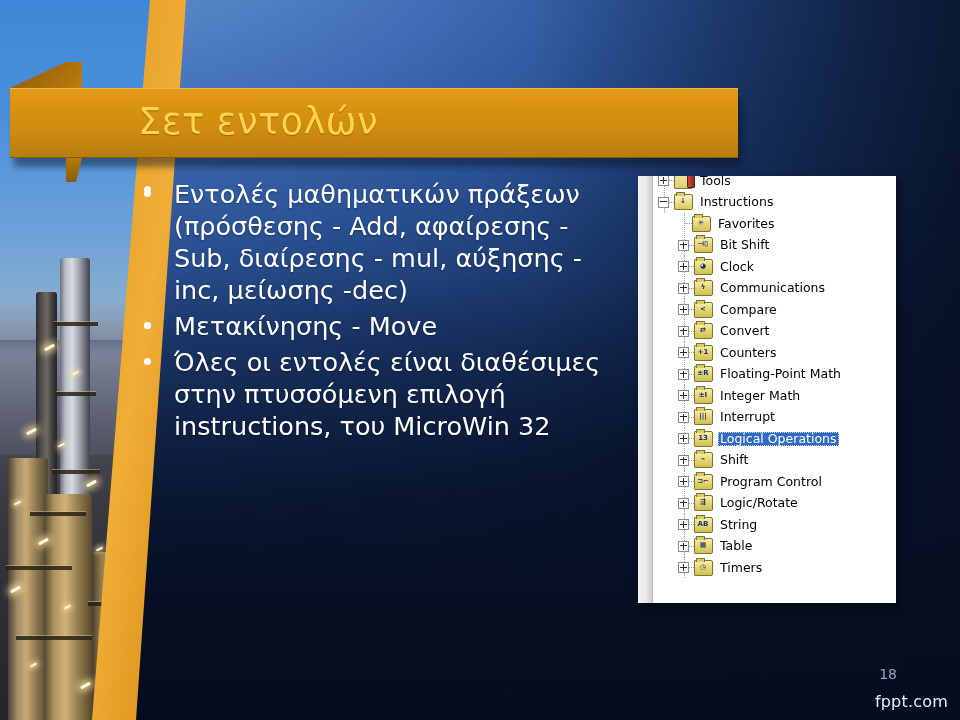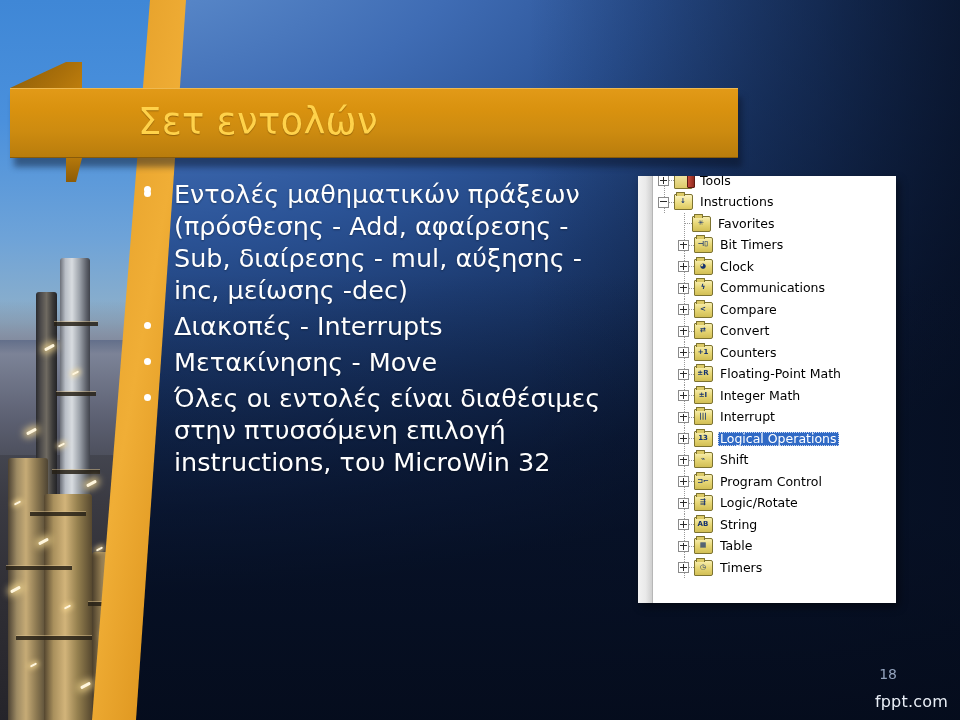--- a/index.html
+++ b/index.html
@@ -355,21 +355,20 @@
   <div class="bullets">
     <div class="bullet">
       <span class="dot"></span>
     </div>
     <div class="bullet">
       <span class="dot"></span>
       <span>Εντολές μαθηματικών πράξεων (πρόσθεσης -  Add, αφαίρεσης -Sub, διαίρεσης - mul, αύξησης - inc, μείωσης -dec)</span>
     </div>
     <div class="bullet">
       <span class="dot"></span>
-      <span>Διακοπές - Interrupts</span>
     </div>
     <div class="bullet">
       <span class="dot"></span>
       <span>Μετακίνησης - Move</span>
     </div>
     <div class="bullet">
       <span class="dot"></span>
       <span>Όλες οι εντολές είναι διαθέσιμες στην πτυσσόμενη επιλογή instructions, του MicroWin 32</span>
     </div>
   </div>
@@ -405,21 +404,21 @@
             </div>
             <span class="label">Favorites</span>
           </div>
           <div class="node lvl1">
             <div class="vline"></div>
             <div class="hline" style="left: 31px; top: 10px; width: 12px;"></div>
             <div class="plus"></div>
             <div class="folder">
               <span class="glyph">⊣⌷</span>
             </div>
-            <span class="label">Bit Timers</span>
+            <span class="label">Bit Shift</span>
           </div>
           <div class="node lvl1">
             <div class="vline"></div>
             <div class="hline" style="left: 31px; top: 10px; width: 12px;"></div>
             <div class="plus"></div>
             <div class="folder">
               <span class="glyph">◕</span>
             </div>
             <span class="label">Clock</span>
           </div>

